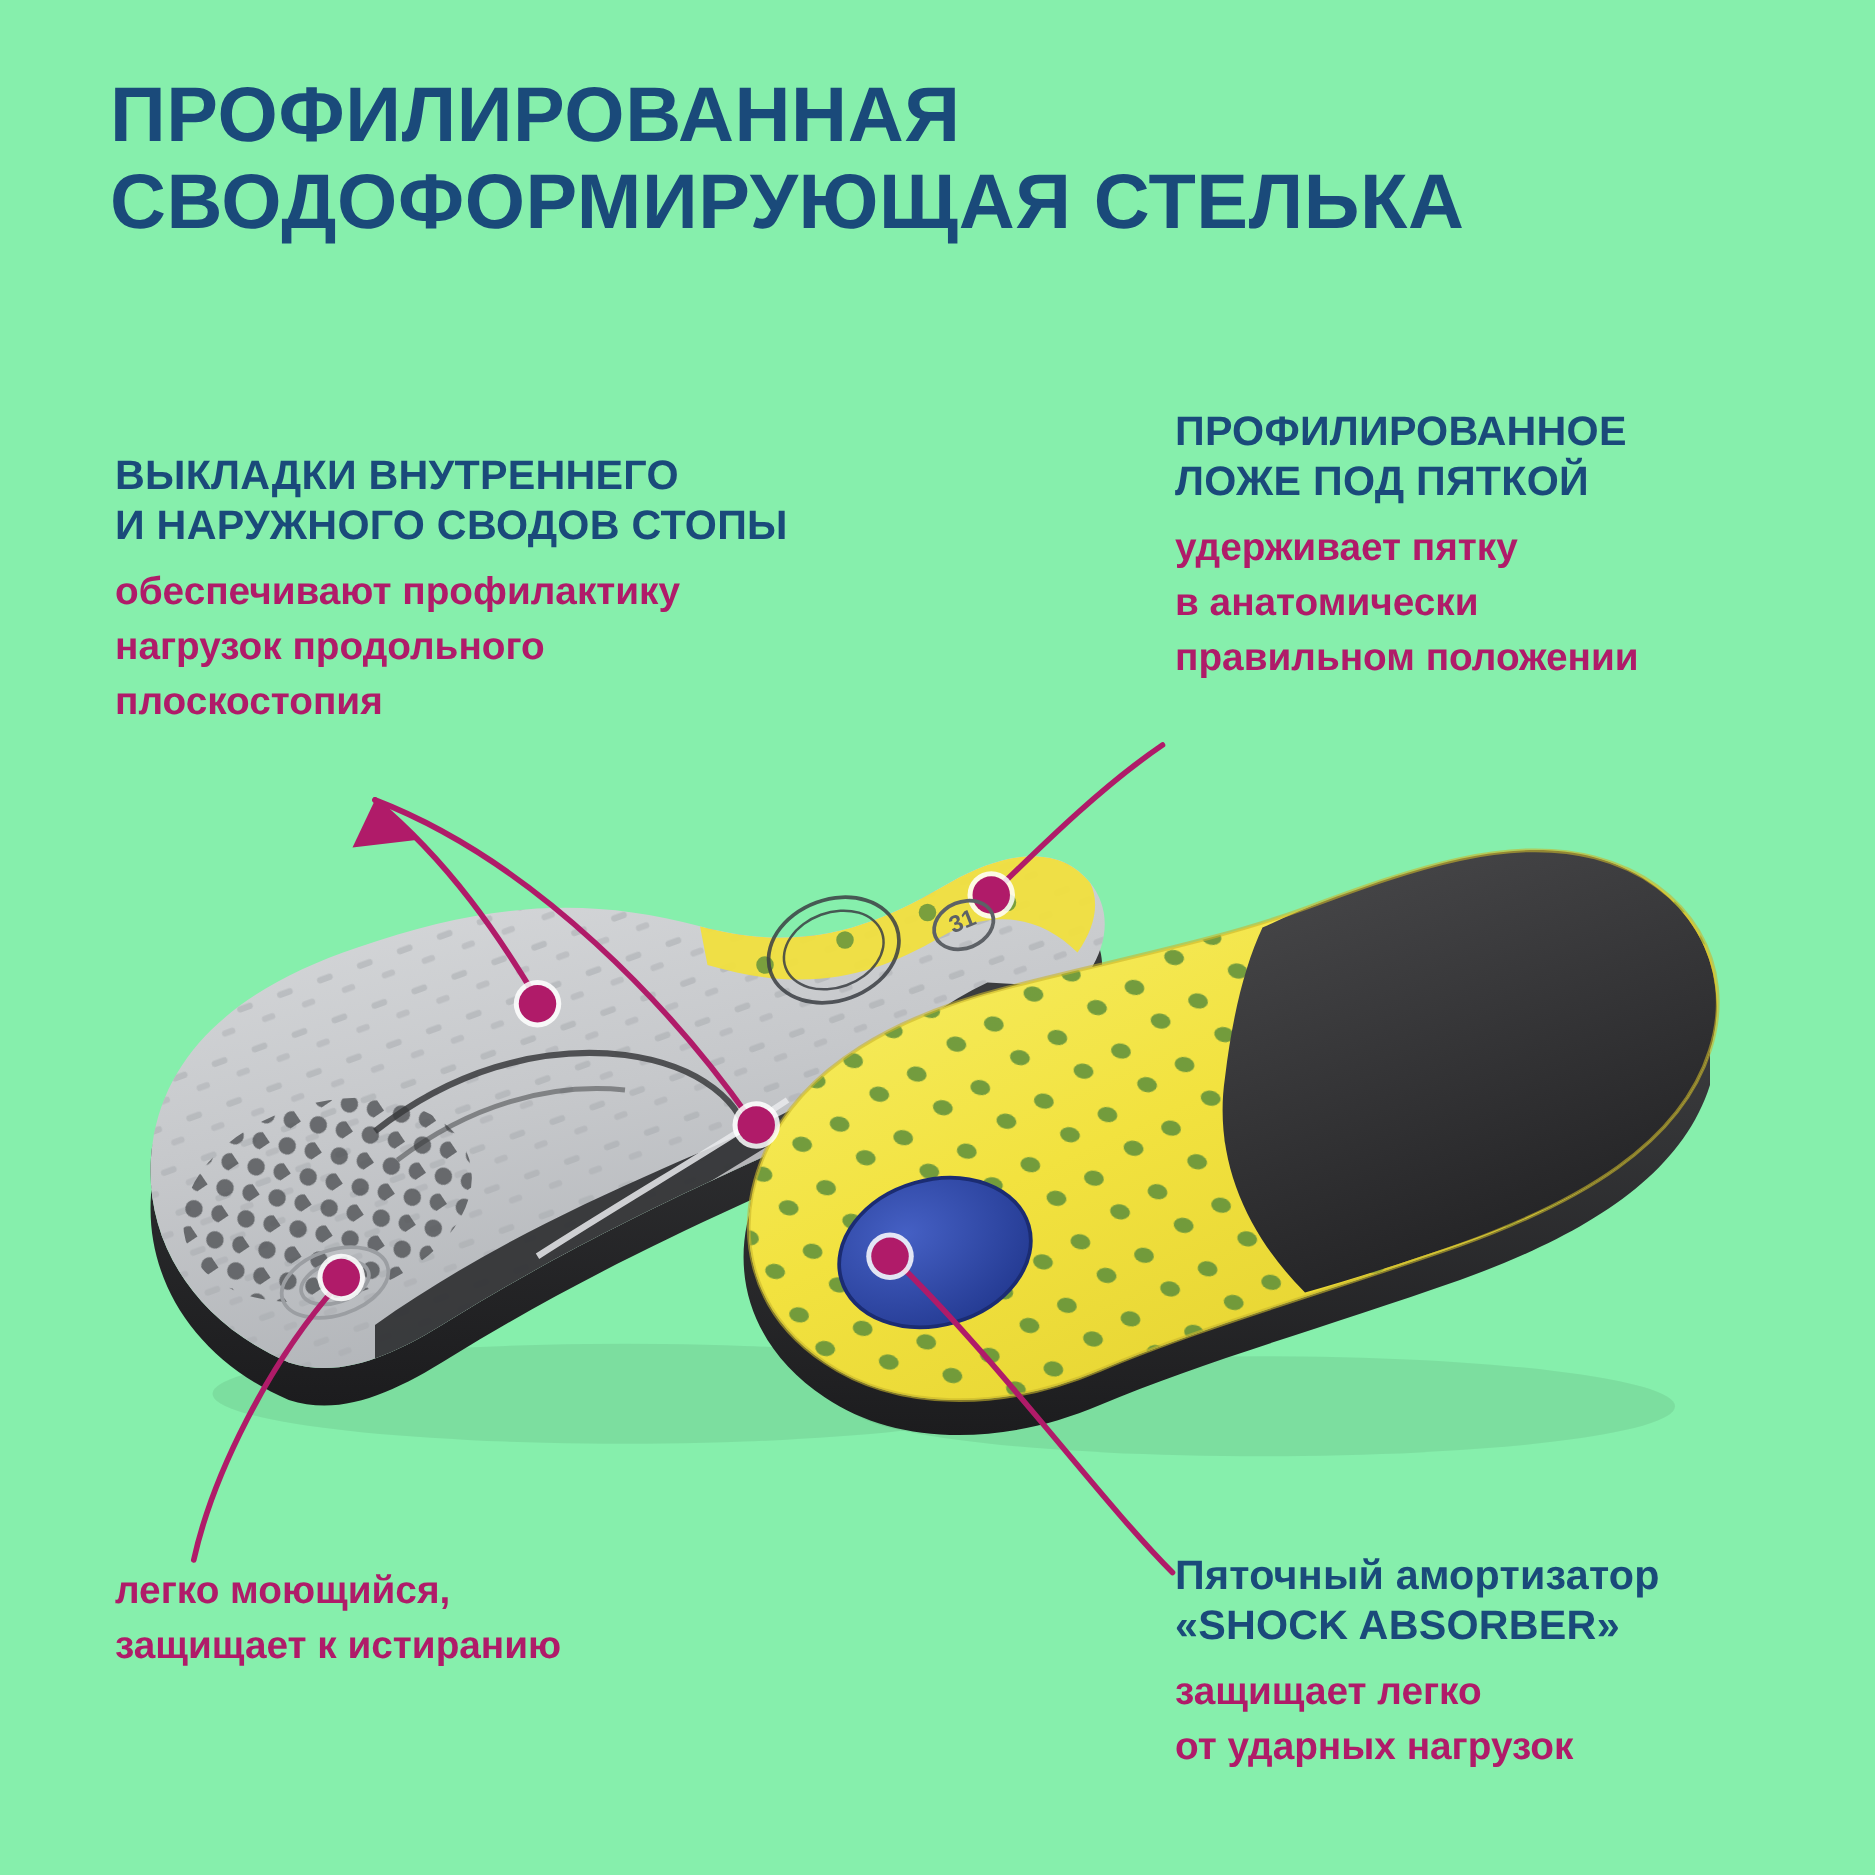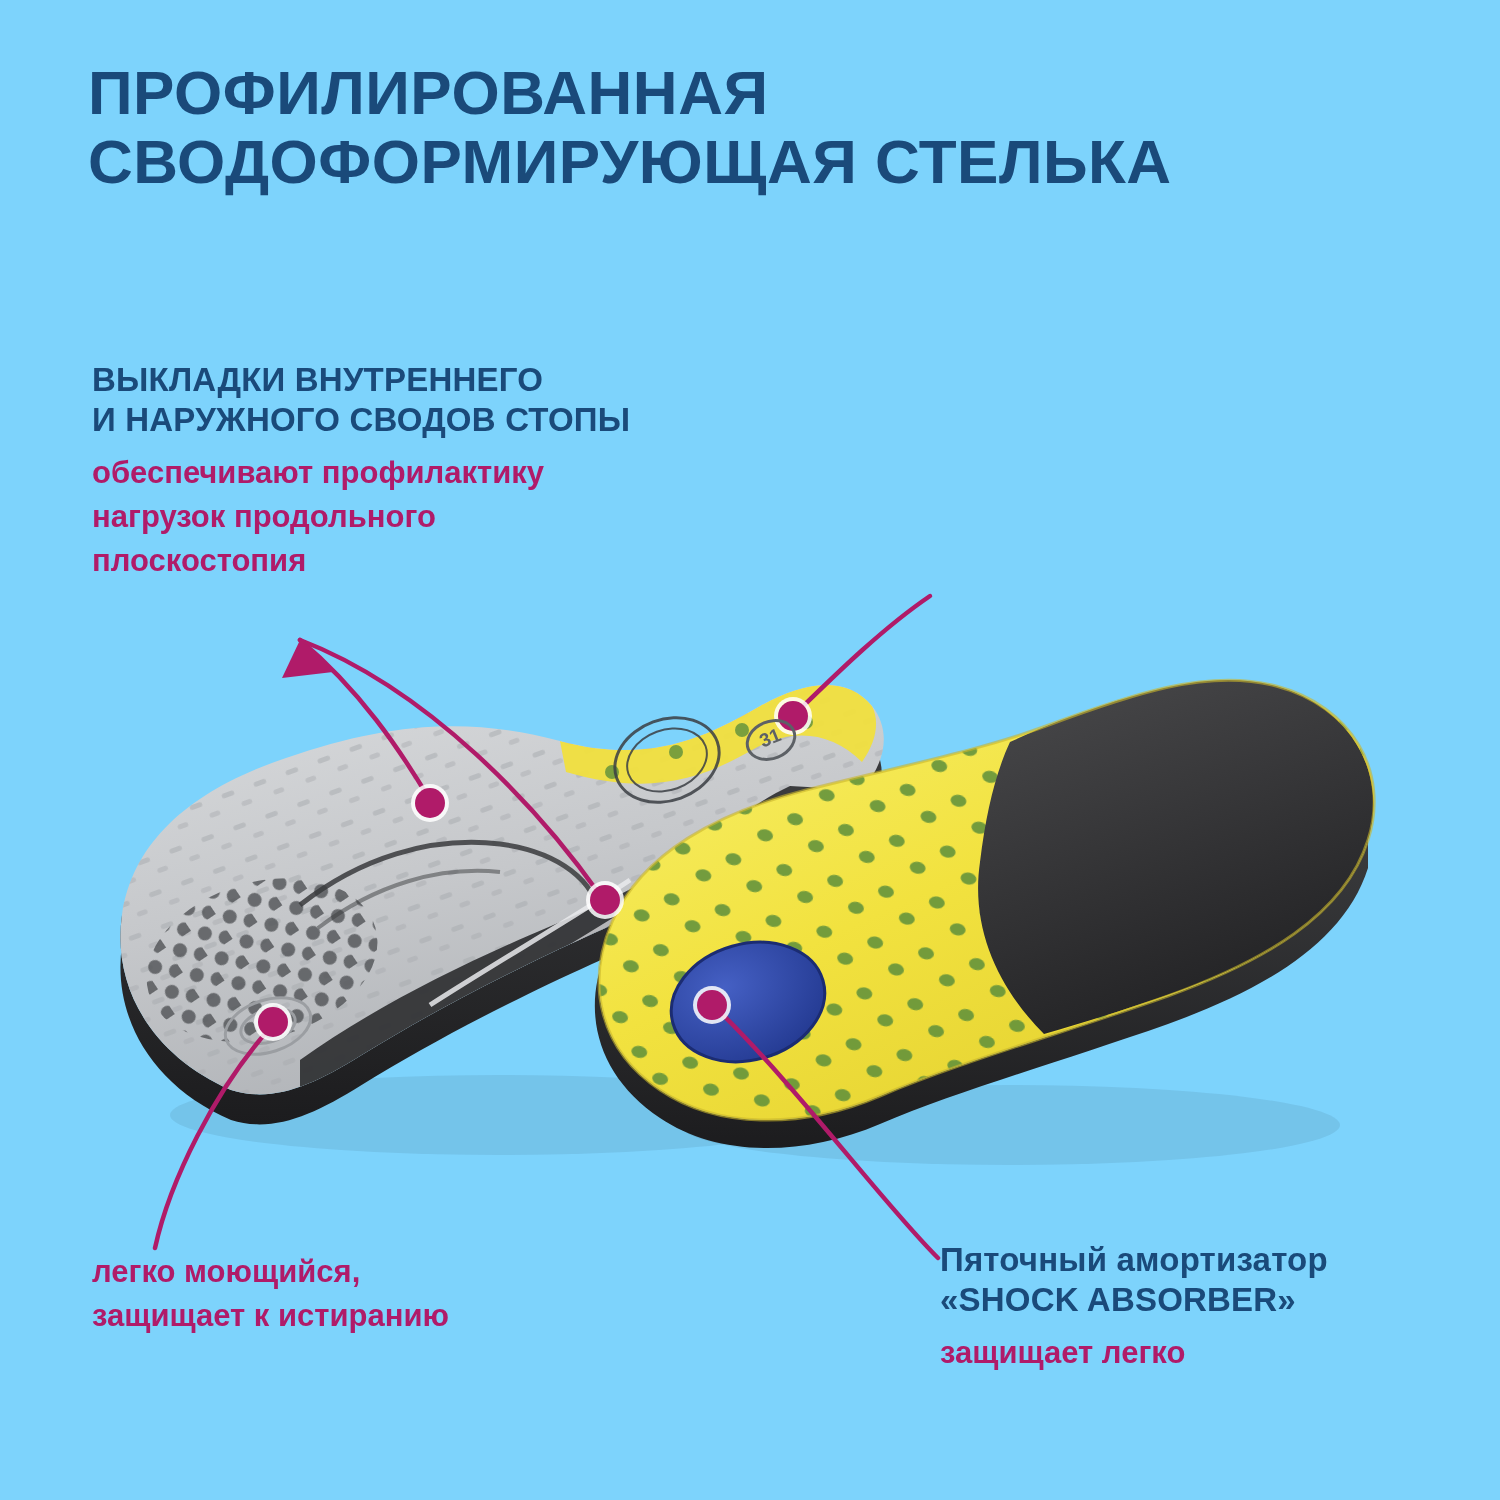--- a/index.html
+++ b/index.html
@@ -8,21 +8,21 @@
     background: #ffffff;
   }
   body {
     font-family: "Liberation Sans", sans-serif;
     -webkit-font-smoothing: antialiased;
   }
   .canvas {
     position: relative;
     width: 1500px;
     height: 1500px;
-    background: #7dd3fc;
+    background: #86efac;
     overflow: hidden;
   }
 
   
   .title {
     position: absolute;
     left: 88px;
     top: 58px;
     width: 1360px;
     color: #1a4a7a;
@@ -319,31 +319,43 @@
       <span class="l">ВЫКЛАДКИ ВНУТРЕННЕГО</span>
       <span class="l">И НАРУЖНОГО СВОДОВ СТОПЫ</span>
     </div>
     <div class="sub">
       <span class="l">обеспечивают профилактику</span>
       <span class="l">нагрузок продольного</span>
       <span class="l">плоскостопия</span>
     </div>
   </div>
 
+  <div class="callout" id="callout-heel">
+    <div class="head">
+      <span class="l">ПРОФИЛИРОВАННОЕ</span>
+      <span class="l">ЛОЖЕ ПОД ПЯТКОЙ</span>
+    </div>
+    <div class="sub">
+      <span class="l">удерживает пятку</span>
+      <span class="l">в анатомически</span>
+      <span class="l">правильном положении</span>
+    </div>
+  </div>
 
   <div class="callout" id="callout-textile">
     <div class="sub">
       <span class="l">легко моющийся,</span>
       <span class="l">защищает к истиранию</span>
     </div>
   </div>
 
   <div class="callout" id="callout-shock">
     <div class="head mixed">
       <span class="l">Пяточный амортизатор</span>
       <span class="l">«SHOCK ABSORBER»</span>
     </div>
     <div class="sub">
       <span class="l">защищает легко</span>
+      <span class="l">от ударных нагрузок</span>
     </div>
   </div>
 
 </div>
 
 </body></html>

